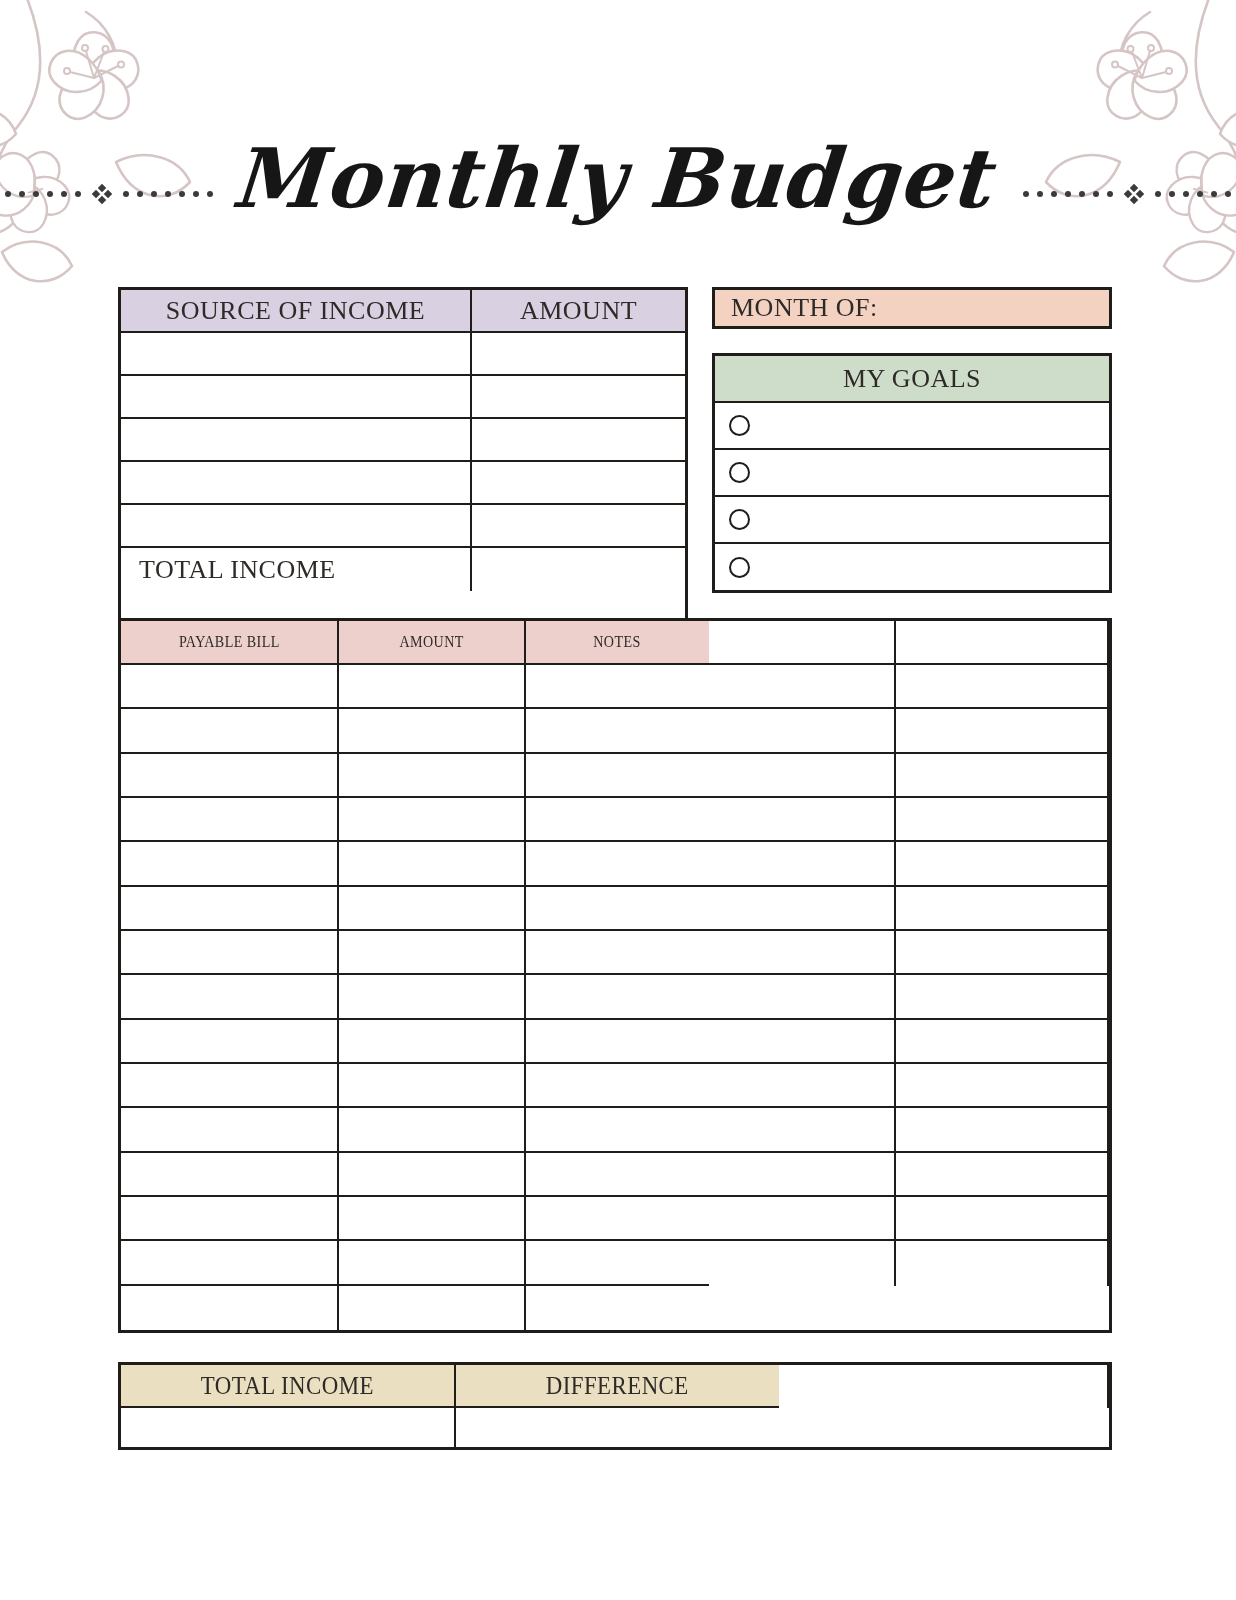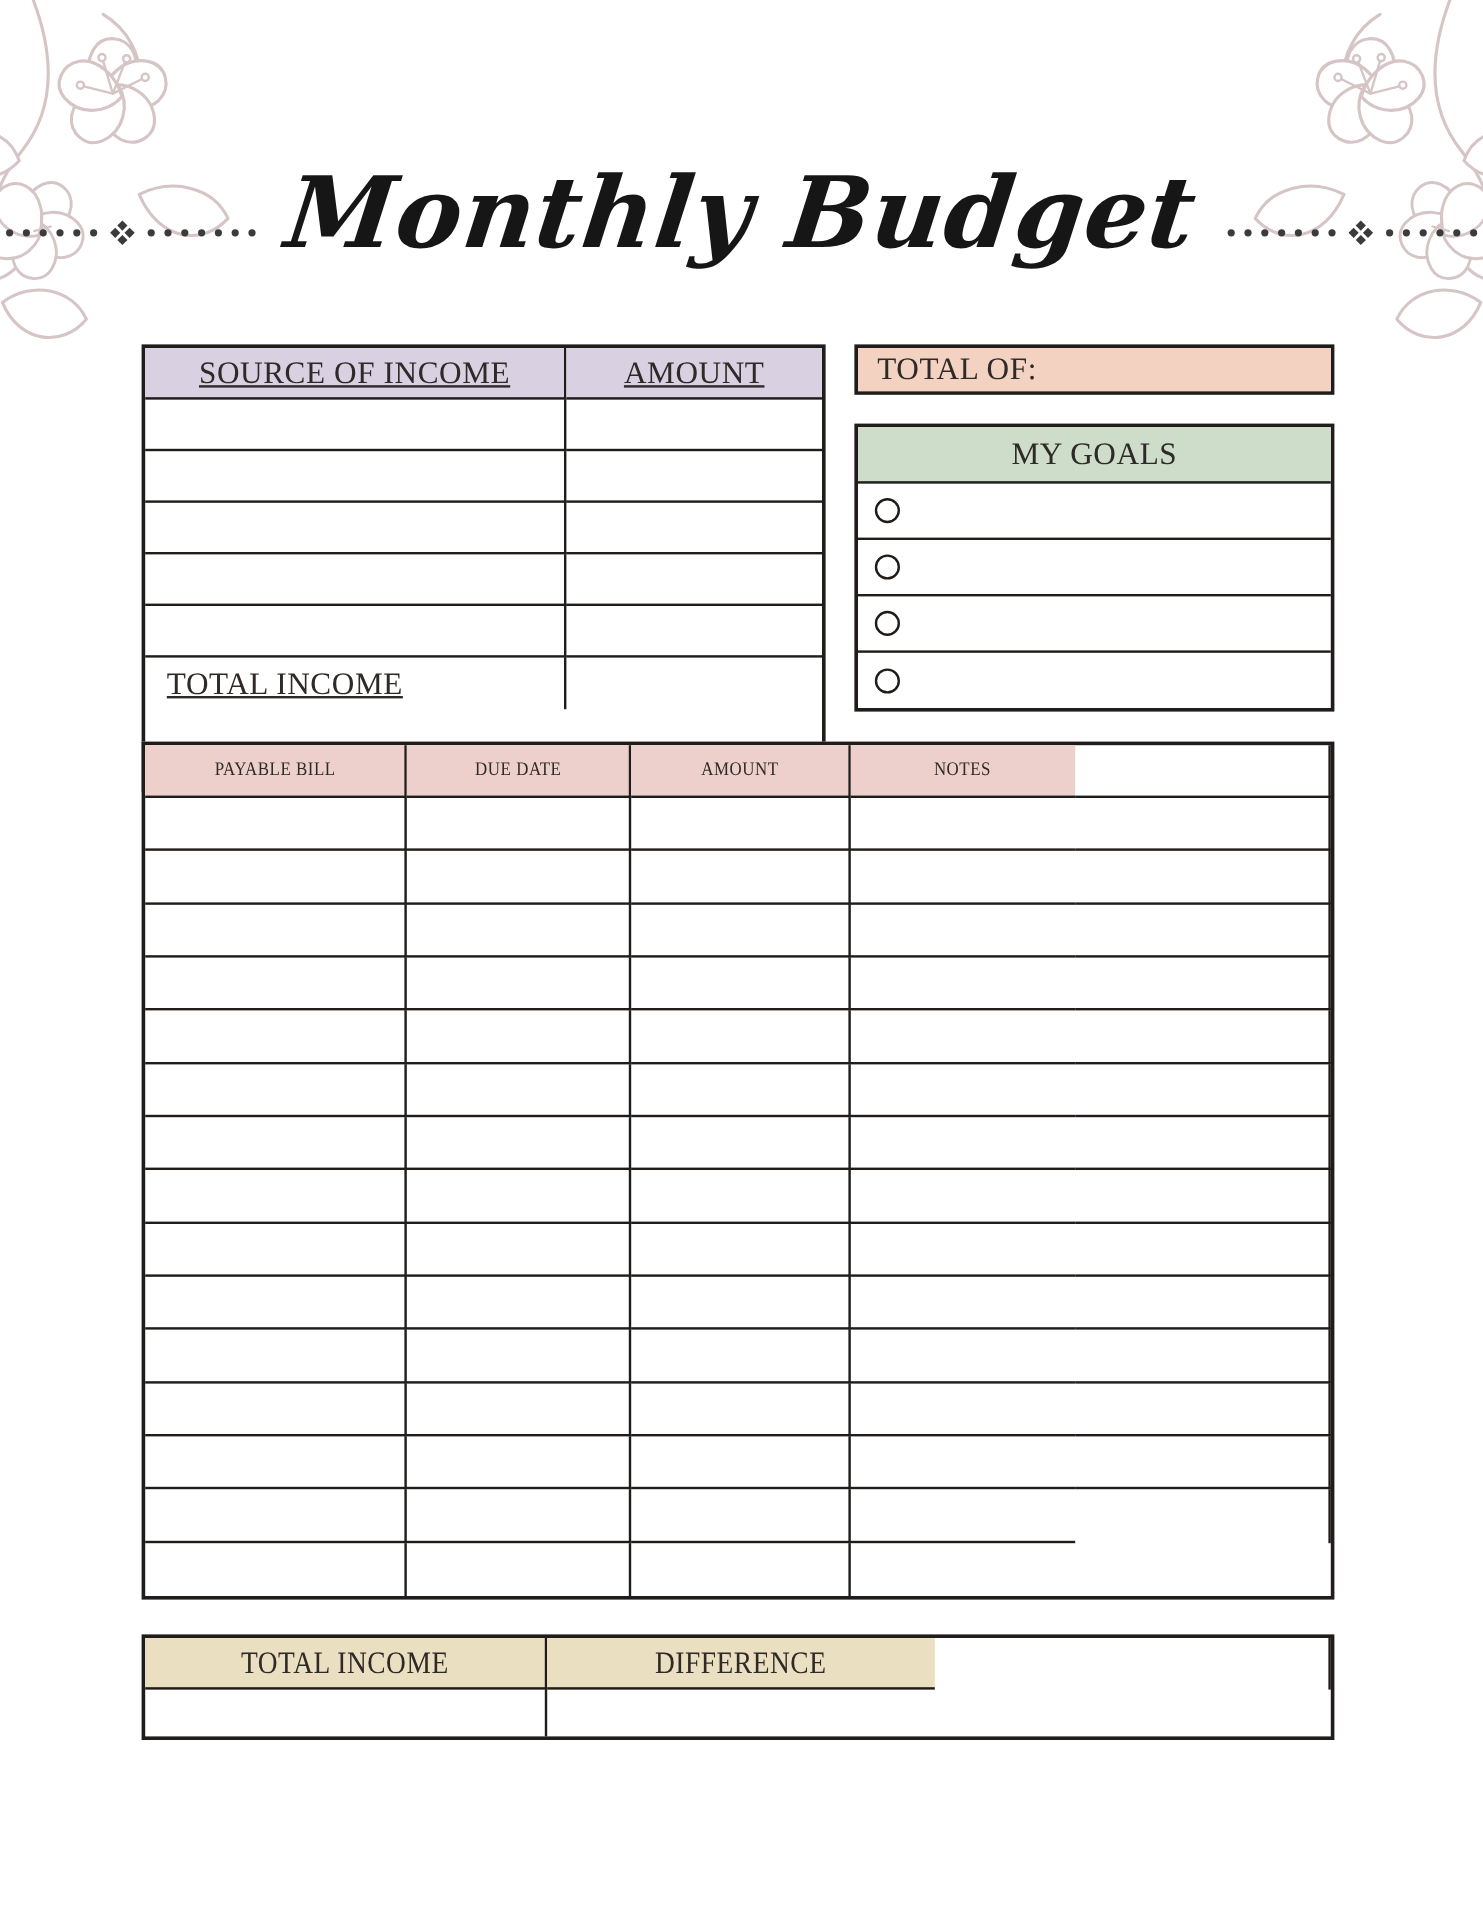--- a/index.html
+++ b/index.html
@@ -52,21 +52,21 @@
     display: flex; align-items: center; justify-content: center;
     font-size: 26px; letter-spacing: 0.5px;
     overflow: hidden;
   }
   .cell.last-col { border-right: none; }
   .cell.last-row { border-bottom: none; }
   .cell.left { justify-content: flex-start; padding-left: 18px; }
 
   
   #income-table { left: 118px; top: 287px; width: 570px; height: 373px;
-    grid-template-columns: 351px 213px; grid-auto-rows: 43.05px; text-decoration: underline; }
+    grid-template-columns: 351px 213px; grid-auto-rows: 43.05px; }
   #income-table .hdr { background: #d9d1e2; }
 
   
   #month-of { left: 712px; top: 287px; width: 400px; height: 42px;
     grid-template-columns: 1fr; grid-template-rows: 1fr; }
   #month-of .cell { background: #f4d2c2; justify-content: flex-start; padding-left: 16px; }
   #month-of .value { flex: 1; height: 100%; }
 
   
   #goals-table { left: 712px; top: 353px; width: 400px; height: 240px;
@@ -238,21 +238,21 @@
       <div class="cell"></div>
       <div class="cell last-col"></div>
       <div class="cell"></div>
       <div class="cell last-col"></div>
       <div class="cell left last-row" id="income-footer-label">TOTAL INCOME</div>
     <div class="cell last-col last-row" id="income-footer-value"></div>
   </div>
 
   <div class="tbl" id="month-of">
     <div class="cell hdr last-col last-row">
-      <span>TOTAL OF:</span>
+      <span>MONTH OF:</span>
       <span class="value"></span>
     </div>
   </div>
 
   <div class="tbl" id="goals-table">
     <div class="cell hdr last-col">MY GOALS</div>
 
   <div class="cell goal-row last-col">
         <span class="goal-circle"></span>
         <span class="goal-text"></span>
@@ -270,23 +270,20 @@
         <span class="goal-text"></span>
       </div>
     </div>
 
   <div class="tbl" id="bills-table">
 
   <div class="cell hdr">
         <span class="condensed">PAYABLE BILL</span>
       </div>
       <div class="cell hdr">
-        <span class="condensed">DUE DATE</span>
-      </div>
-      <div class="cell hdr">
         <span class="condensed">AMOUNT</span>
       </div>
       <div class="cell hdr last-col">
         <span class="condensed">NOTES</span>
       </div>
       <div class="cell"></div>
       <div class="cell"></div>
       <div class="cell"></div>
       <div class="cell"></div>
       <div class="cell last-col"></div>

